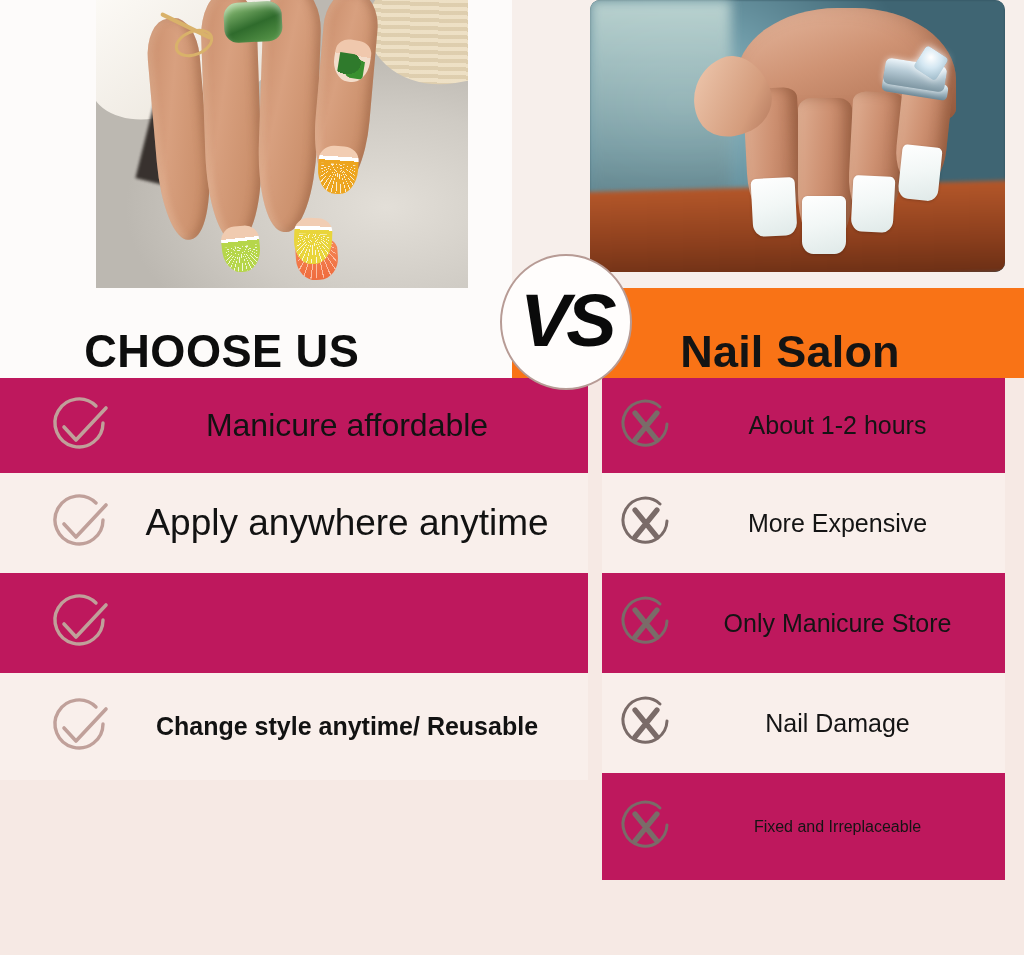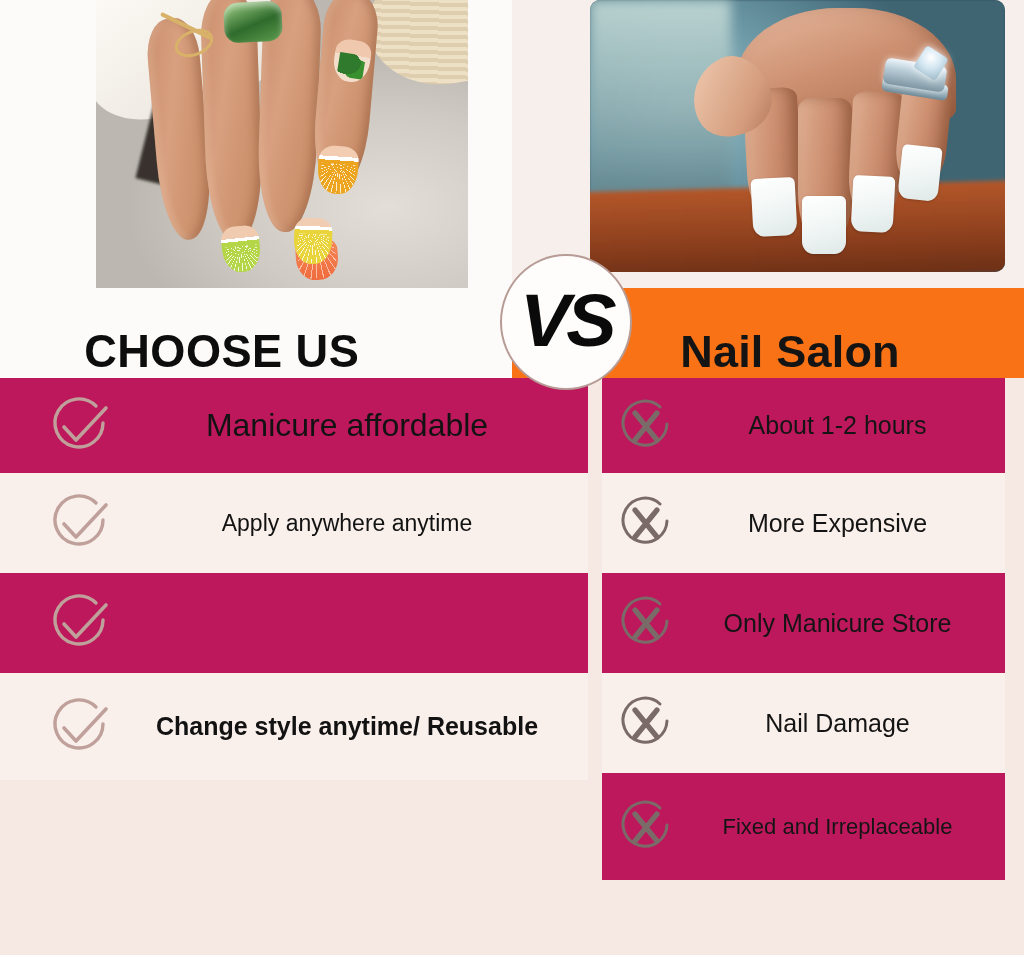--- a/index.html
+++ b/index.html
@@ -299,36 +299,36 @@
 
   .row-text-left {
     flex: 1 1 auto;
     text-align: center;
     color: #121212;
     font-weight: 400;
     padding-right: 8px;
   }
   .rt-1 { font-size: 32px; }
   .rt-2 { font-size: 32px; }
-  .rt-3 { font-size: 23px; }
+  .rt-3 { font-size: 37px; }
   .rt-4 { font-size: 36px; font-weight: 700; }
   .rt-5 { font-size: 25px; font-weight: 600; }
 
   .row-text-right {
     flex: 1 1 auto;
     text-align: center;
     color: #141414;
     font-weight: 400;
     padding-right: 6px;
   }
   .rr-1 { font-size: 25px; }
   .rr-2 { font-size: 25px; }
   .rr-3 { font-size: 25px; }
   .rr-4 { font-size: 25px; }
-  .rr-5 { font-size: 22px; }
+  .rr-5 { font-size: 16px; }
 </style>
 </head>
 <body>
 
 <div class="photo-band">
   <div class="half-left"></div>
   <div class="half-right"></div>
 
   <div class="photo-left">
     <div class="pl-surface"></div>

